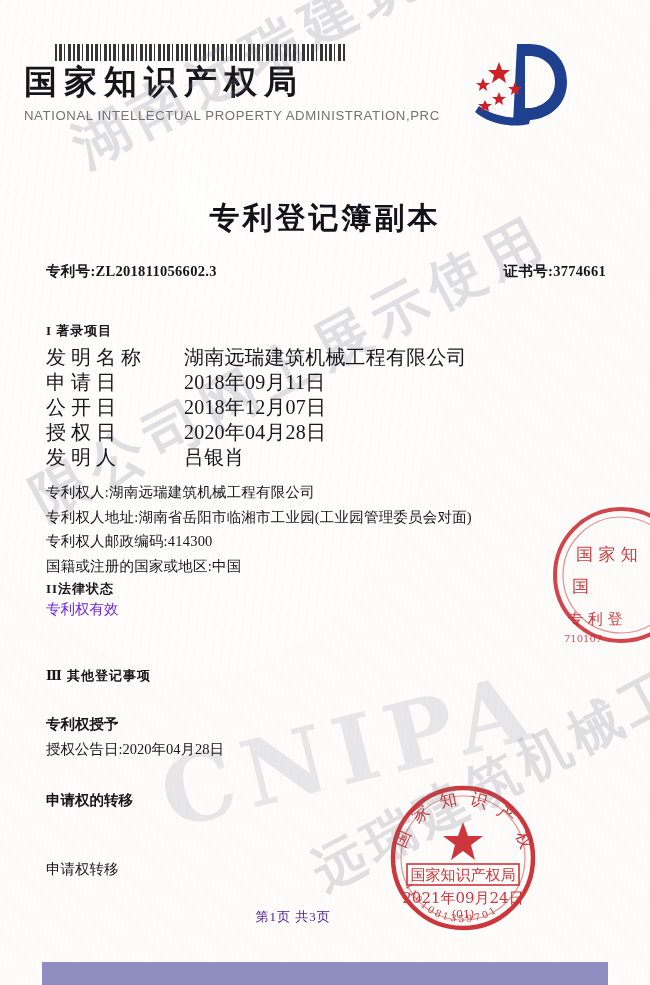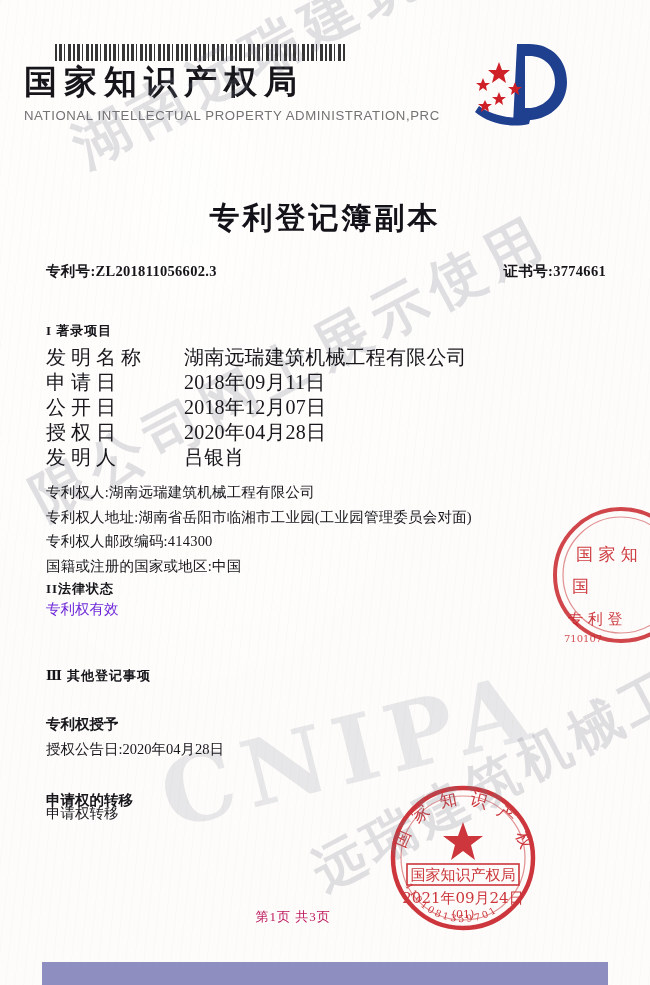--- a/index.html
+++ b/index.html
@@ -206,31 +206,31 @@
   .sub-head.grant { top: 715px; }
   .sub-head.transfer { top: 791px; }
 
   .sub-line {
     position: absolute;
     left: 46px;
     font-size: 14.5px;
     color: #16161b;
   }
   .sub-line.grant-date { top: 740px; }
-  .sub-line.transfer-text { top: 804px; }
+  .sub-line.transfer-text { top: 860px; }
 
   
   .footer {
     position: absolute;
     top: 908px;
     left: 0;
     width: 586px;
     text-align: center;
     font-size: 13px;
-    color: #be185d;
+    color: #4c1d95;
     letter-spacing: 1px;
   }
   .bottom-bar {
     position: absolute;
     left: 42px;
     top: 962px;
     width: 566px;
     height: 23px;
     background: #8e8fc0;
   }

